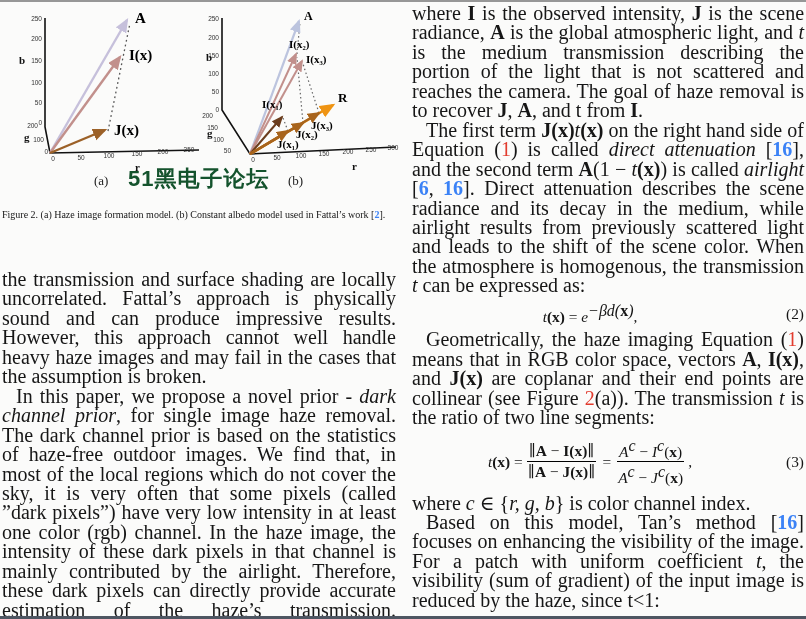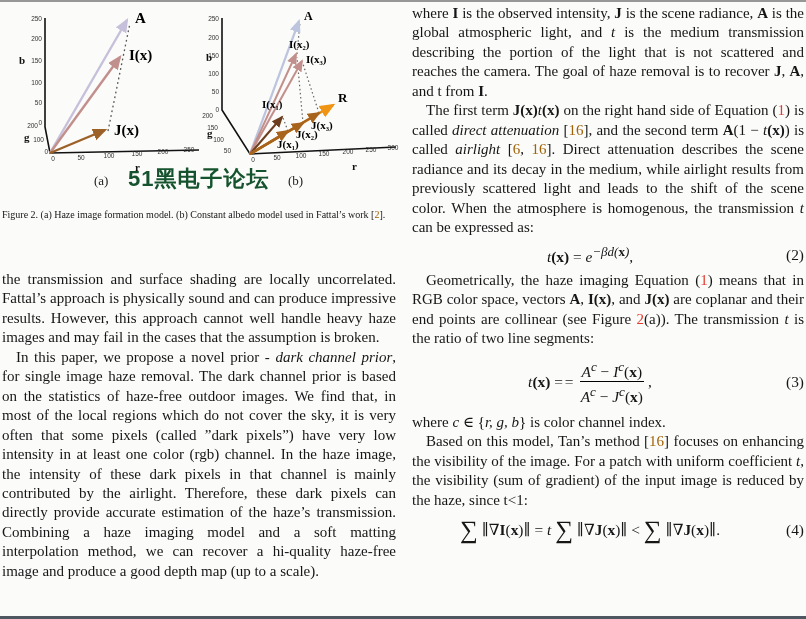--- a/index.html
+++ b/index.html
@@ -11,27 +11,27 @@
   .col-right{left:412px;top:2px;width:392px;}
   .figure{position:relative;height:270px;}
   .plota{position:absolute;left:6px;top:2px;}
   .plotb{position:absolute;left:198px;top:2px;}
   .wm{position:absolute;left:126px;top:162px;font-family:"Liberation Sans","DejaVu Sans",sans-serif;
       font-weight:bold;font-size:22px;letter-spacing:1px;color:#14532d;white-space:nowrap;}
   .sub{position:absolute;top:171px;font-size:13px;color:#222;}
   .suba{left:92px;} .subb{left:286px;}
   .caption{position:absolute;left:0;top:204px;width:391px;font-size:10px;line-height:18.6px;text-align:justify;}
   .leftbody{position:absolute;left:0;top:268px;width:394px;}
-  p.body{margin:0;font-size:15px;line-height:19.45px;text-align:justify;}
+  p.body{margin:0;font-size:20px;line-height:19.45px;text-align:justify;}
   .ind{text-indent:14px;}
   .b{font-weight:bold;}
   .i{font-style:italic;}
   .red{color:#e23b2e;}
-  .green{color:#a16207;}
-  .sup{font-size:13px;vertical-align:5.5px;}
+  .green{color:#3b82f6;font-weight:bold;}
+  .sup{font-size:16px;vertical-align:5.5px;}
   .sum{font-size:25px;line-height:0;vertical-align:-3px;}
   .eq-row{display:flex;align-items:center;font-size:15.4px;line-height:20px;margin:5px 0 4px;}
   .eq-main{flex:1;text-align:center;}
   .eq-center{flex:1;display:flex;justify-content:center;align-items:center;}
   .eq-num{width:36px;text-align:right;}
   .eq3{margin:9px 0 7px;}
   .frac{display:inline-block;text-align:center;vertical-align:middle;margin:0 4px;line-height:18px;}
   .fn{display:block;border-bottom:1.2px solid #000;padding:0 2px 1px;}
   .fd{display:block;padding-top:1px;}
   .eqsign{margin:0 2px;}
@@ -164,20 +164,24 @@
     <div class="eq-row">
       <span class="eq-main"><span class="i">t</span><span class="b">(x)</span><span> = </span><span class="i">e</span><span class="sup i">−βd(</span><span class="sup b">x</span><span class="sup i">)</span><span>,</span></span>
       <span class="eq-num">(2)</span>
     </div>
 
     <p class="body ind"><span>Geometrically, the haze imaging Equation (</span><span class="red">1</span><span>) means that in RGB color space, vectors </span><span class="b">A</span><span>, </span><span class="b">I(x)</span><span>, and </span><span class="b">J(x)</span><span> are coplanar and their end points are collinear (see Figure </span><span class="red">2</span><span>(a)).  The transmission </span><span class="i">t</span><span> is the ratio of two line segments:</span></p>
 
     <div class="eq-row eq3">
       <span class="eq-center">
         <span><span class="i">t</span><span class="b">(x)</span><span> = </span></span>
+        <span class="frac">
+          <span class="fn"><span>∥</span><span class="b">A</span><span> − </span><span class="b">I(x)</span><span>∥</span></span>
+          <span class="fd"><span>∥</span><span class="b">A</span><span> − </span><span class="b">J(x)</span><span>∥</span></span>
+        </span>
         <span class="eqsign">=</span>
         <span class="frac">
           <span class="fn"><span class="i">A</span><span class="sup i">c</span><span> − </span><span class="i">I</span><span class="sup i">c</span><span>(</span><span class="b">x</span><span>)</span></span>
           <span class="fd"><span class="i">A</span><span class="sup i">c</span><span> − </span><span class="i">J</span><span class="sup i">c</span><span>(</span><span class="b">x</span><span>)</span></span>
         </span>
         <span>,</span>
       </span>
       <span class="eq-num">(3)</span>
     </div>
 

